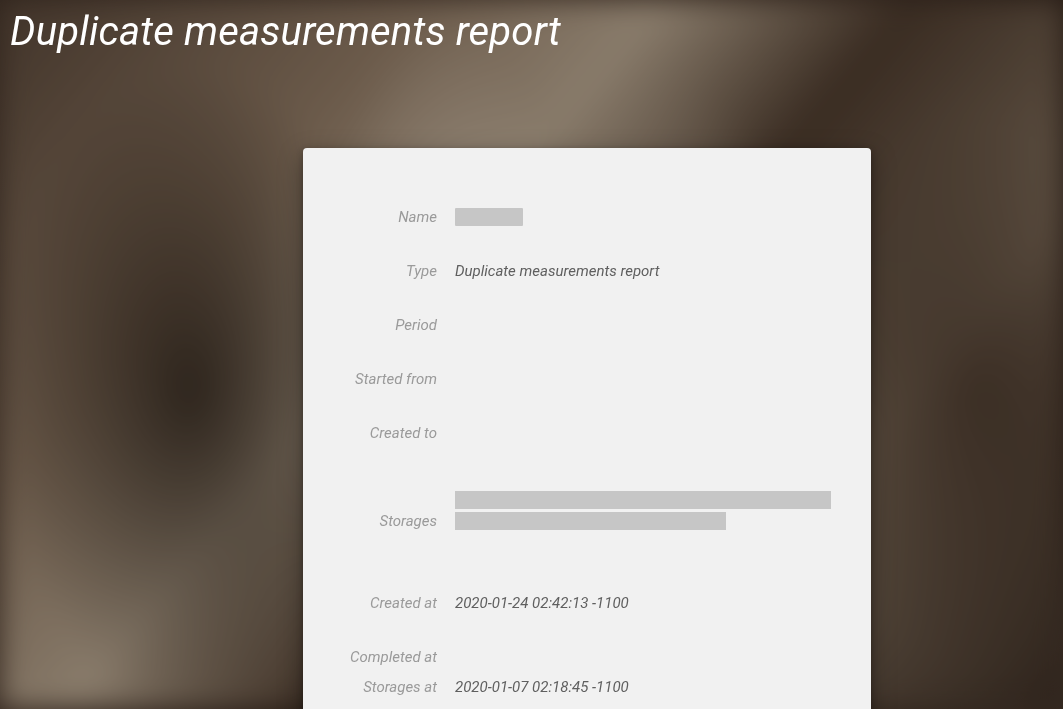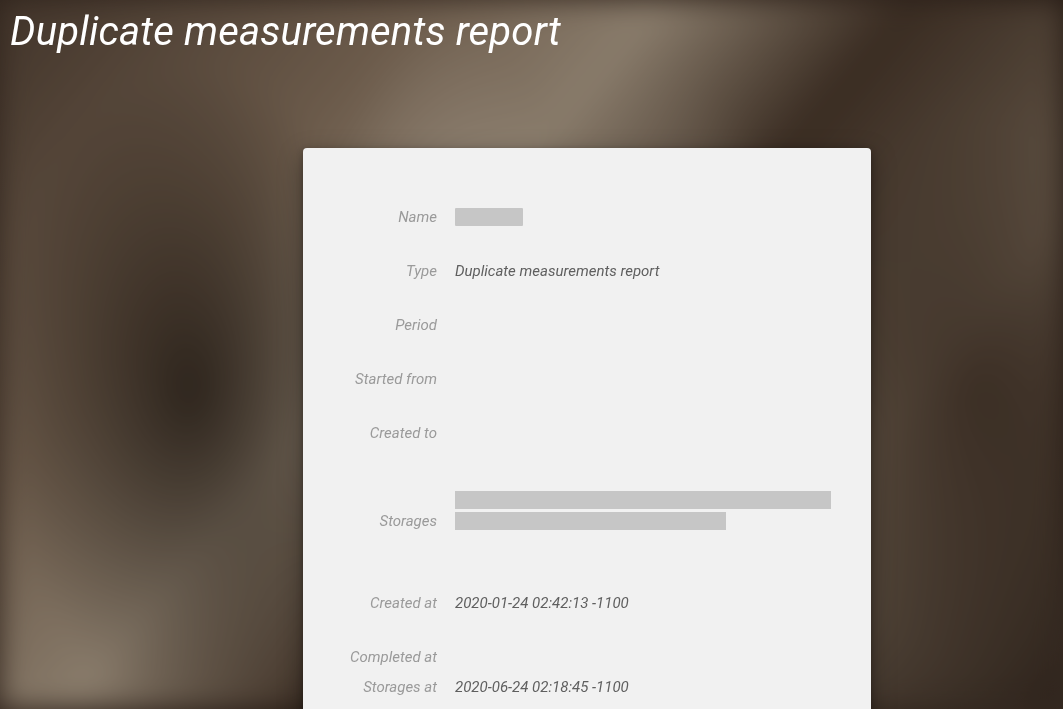--- a/index.html
+++ b/index.html
@@ -134,16 +134,16 @@
     <div class="label">Created at</div>
     <div class="value">2020-01-24 02:42:13 -1100</div>
   </div>
 
   <div class="row">
     <div class="label">Completed at</div>
   </div>
 
   <div class="row" style="min-height:30px">
     <div class="label">Storages at</div>
-    <div class="value">2020-06-24 02:18:45 -1100</div>
+    <div class="value">2020-01-07 02:18:45 -1100</div>
   </div>
 
 </div>
 
 </body></html>

